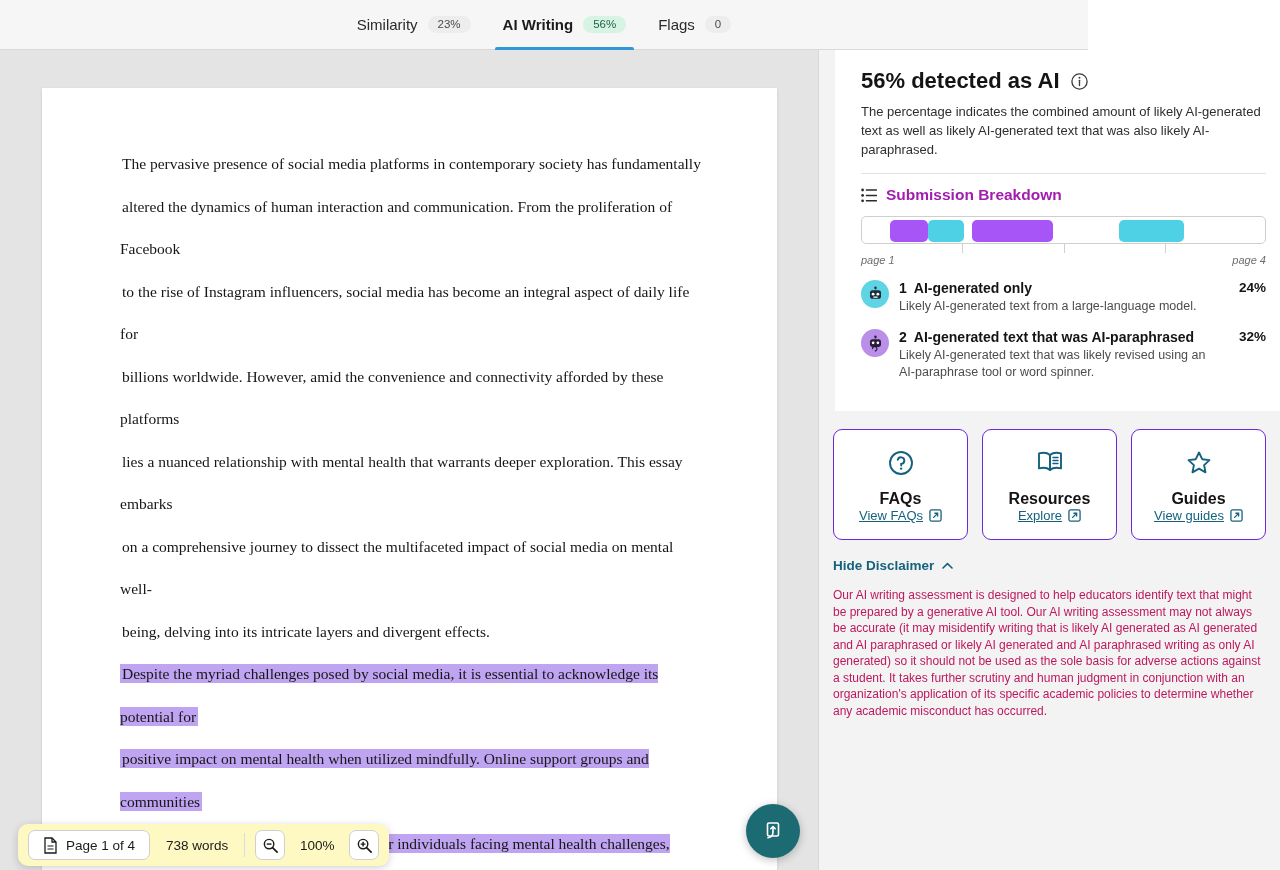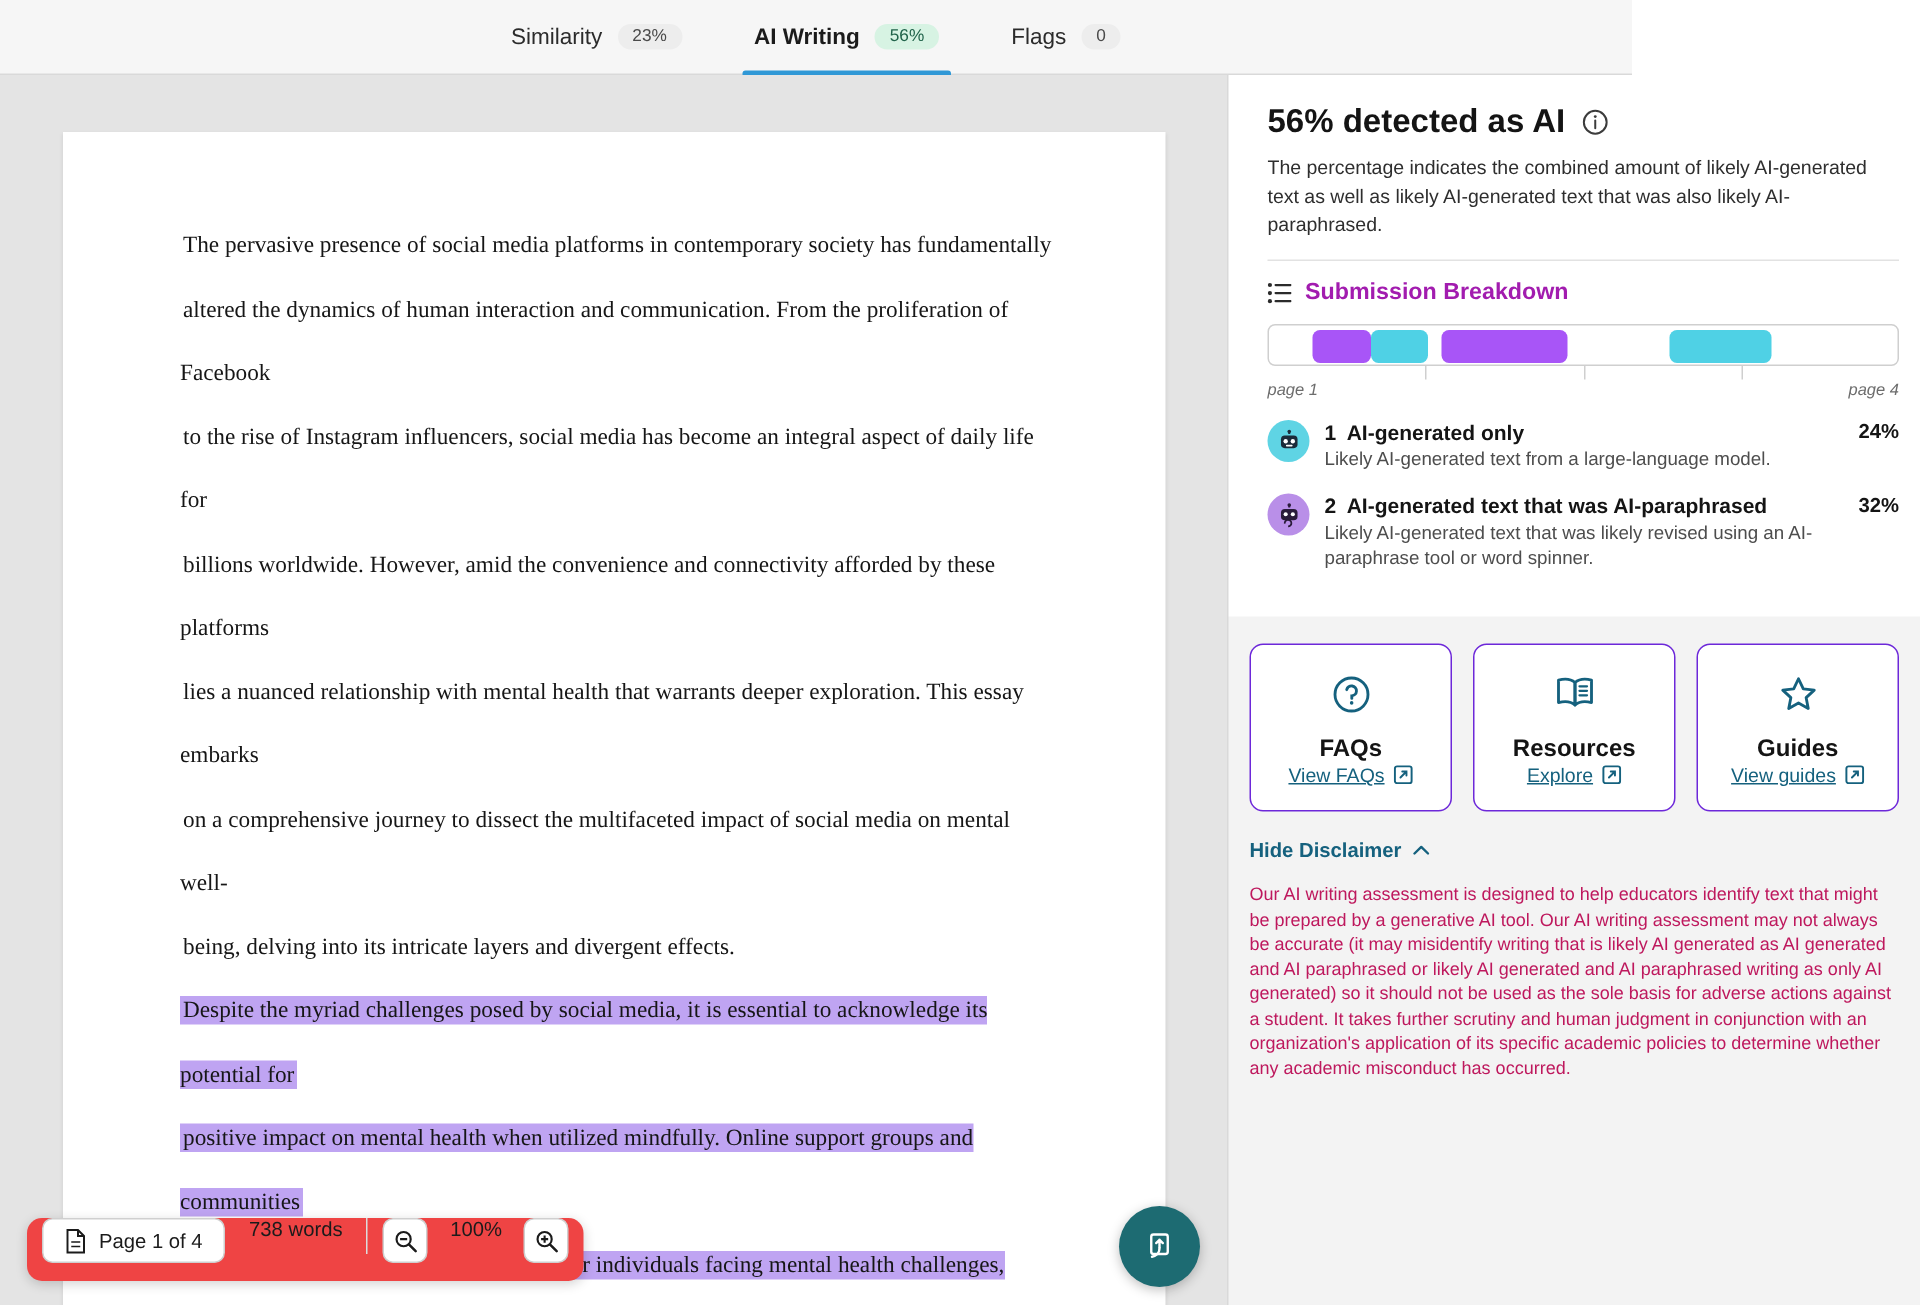--- a/index.html
+++ b/index.html
@@ -10,21 +10,21 @@
     font-family: "Liberation Sans", sans-serif;
     background: #ffffff;
   }
 
   
   .topbar {
     position: absolute; left: 0; top: 0; width: 1088px; height: 50px;
     background: #f6f6f6;
     border-bottom: 1px solid #d9d9d9;
     display: flex; align-items: center; justify-content: center;
-    gap: 16px;
+    gap: 0px;
   }
   .tab {
     display: flex; align-items: center; gap: 10px;
     height: 50px; padding: 0 16px;
     position: relative; cursor: pointer;
   }
   .tab-label { font-size: 15px; color: #2b2b2b; }
   .tab.active .tab-label { font-weight: bold; color: #1b1b1b; }
   .tab-badge {
     font-size: 11.5px; color: #4a4a4a;
@@ -51,24 +51,24 @@
     font-family: "Liberation Serif", serif;
     font-size: 15.5px; color: #161616;
     line-height: 42.5px;
   }
   .doc-text p { margin: 0 0 0 0; }
   .doc-text .hl-purple { background: #bfa4f2; }
   .seg { padding: 1px 2px; }
 
   
   .bottom-toolbar {
-    position: absolute; left: 18px; bottom: 16px;
-    height: 42px; background: #ef4444;
+    position: absolute; left: 18px; bottom: 4px;
+    height: 42px; background: #fef9c3;
     border-radius: 10px; box-shadow: 0 2px 8px rgba(0,0,0,0.18);
-    display: flex; align-items: flex-start; padding: 0 10px; gap: 10px;
+    display: flex; align-items: center; padding: 0 10px; gap: 10px;
   }
   .page-pill {
     display: flex; align-items: center; gap: 8px;
     height: 30px; padding: 0 14px;
     border: 1px solid #cfcfcf; border-radius: 7px;
     font-size: 13.5px; color: #1b1b1b; cursor: pointer; background: #fff;
   }
   .word-count { font-size: 13.5px; color: #1b1b1b; padding: 0 6px; }
   .divider-v { width: 1px; height: 24px; background: #dcdcdc; }
   .zoom-btn {
@@ -84,21 +84,21 @@
     width: 54px; height: 54px; border-radius: 50%;
     background: #1d6b72; display: flex; align-items: center; justify-content: center;
     box-shadow: 0 2px 8px rgba(0,0,0,0.25); cursor: pointer;
   }
 
   
   .panel {
     position: absolute; left: 818px; top: 50px; width: 462px; height: 820px;
     background: #f3f3f3; border-left: 1px solid #d9d9d9; overflow: hidden;
   }
-  .panel-top { background: #ffffff; padding: 18px 14px 16px 26px; }
+  .panel-top { background: #ffffff; padding: 18px 14px 16px 26px; margin-left: 16px; }
   .panel-title {
     font-size: 22px; font-weight: bold; color: #141414;
     display: flex; align-items: center; gap: 10px;
   }
   .panel-desc {
     font-size: 13px; color: #2e2e2e; line-height: 19px; margin-top: 8px;
   }
   .hr { height: 1px; background: #e2e2e2; margin: 14px 0 12px 0; }
   .breakdown-head {
     display: flex; align-items: center; gap: 9px;

